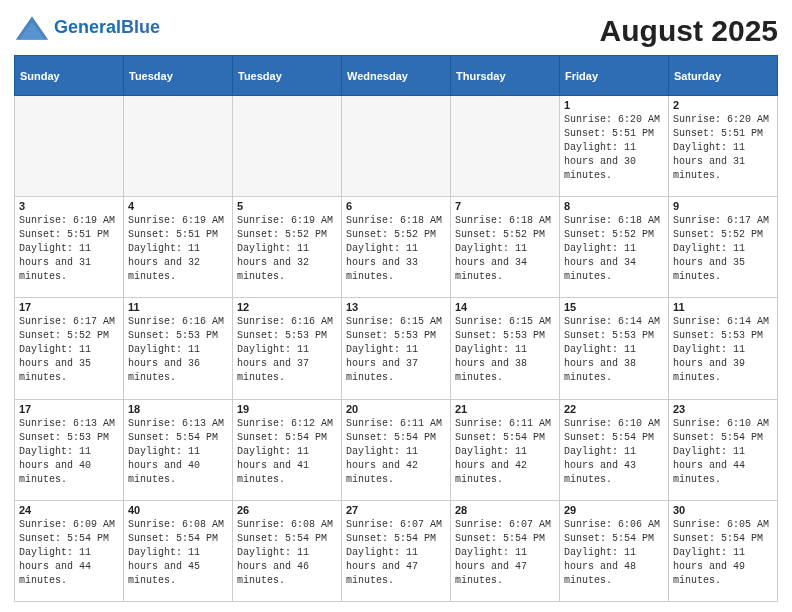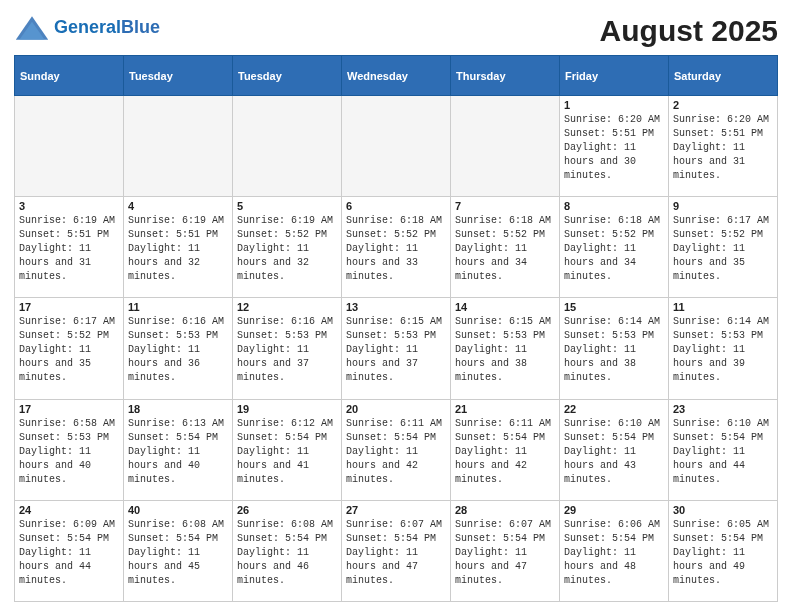--- a/index.html
+++ b/index.html
@@ -249,21 +249,21 @@
             <div class="day-num">11</div>
             <div class="day-info">Sunrise: 6:14 AM
 Sunset: 5:53 PM
 Daylight: 11 hours
 and 39 minutes.</div>
           </td>
         </tr>
         <tr>
           <td>
             <div class="day-num">17</div>
-            <div class="day-info">Sunrise: 6:58 AM
+            <div class="day-info">Sunrise: 6:13 AM
 Sunset: 5:53 PM
 Daylight: 11 hours
 and 40 minutes.</div>
           </td>
           <td>
             <div class="day-num">18</div>
             <div class="day-info">Sunrise: 6:13 AM
 Sunset: 5:54 PM
 Daylight: 11 hours
 and 40 minutes.</div>

